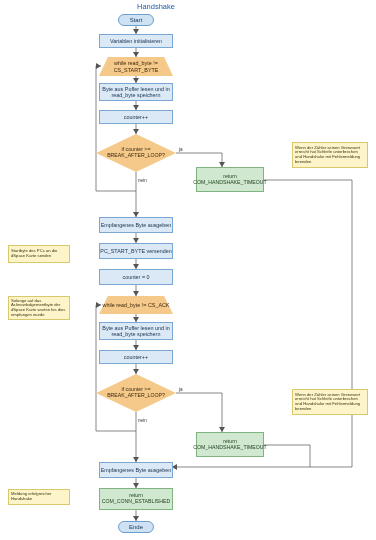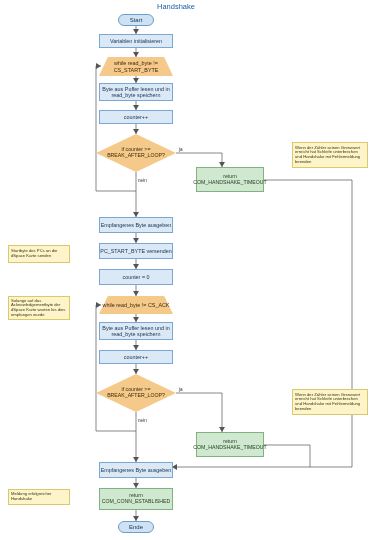--- a/index.html
+++ b/index.html
@@ -10,21 +10,21 @@
     position:relative;
     overflow:hidden;
   }
   #canvas{position:absolute;left:0;top:0;width:376px;height:540px;}
   .node{position:absolute;box-sizing:border-box;display:flex;align-items:center;justify-content:center;text-align:center;}
   .node span{display:block;line-height:1.12;}
 
   
   .title{
     position:absolute;left:0;top:2px;width:312px;text-align:center;
-    font-size:7.5px;color:#1d5fa8;padding-left:20px;
+    font-size:7.5px;color:#1d5fa8;
   }
 
   
   .term{
     background:#cfe2f3;border:1px solid #6a9fd0;border-radius:9px;
     font-size:6px;color:#14355c;
   }
   
   .proc{
     background:#dbe9f7;border:1px solid #7aa7d4;

